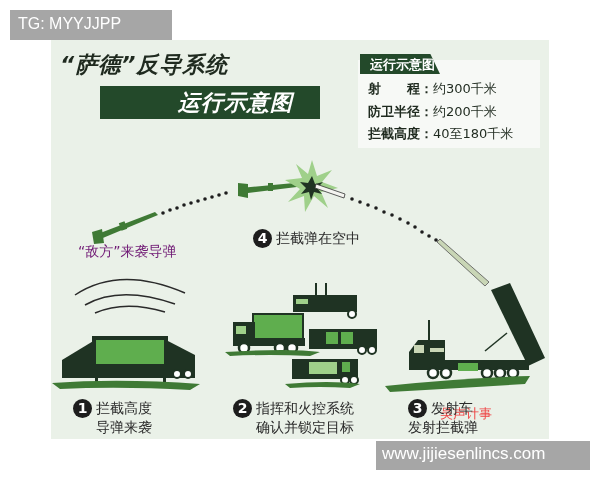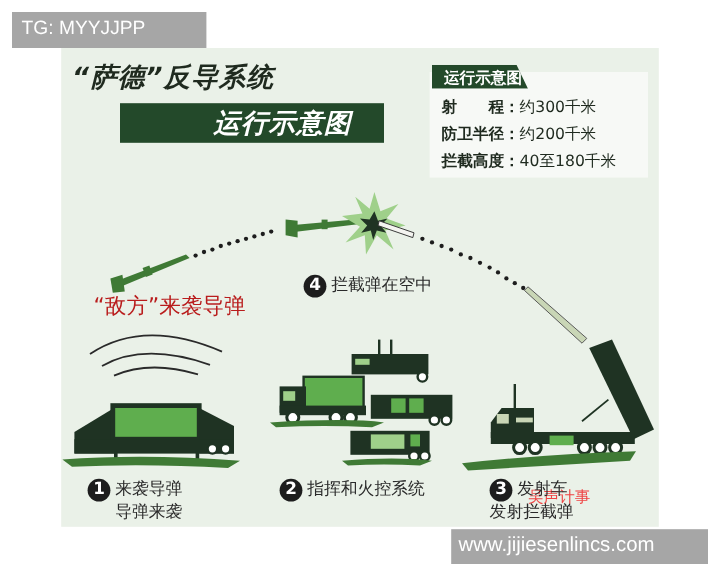--- a/index.html
+++ b/index.html
@@ -11,21 +11,21 @@
   .subbar span { position:absolute; left:78px; top:2px; font-size:22px; font-weight:bold; font-style:italic; color:#ffffff; letter-spacing:1px; }
   .params { position:absolute; left:358px; top:60px; width:182px; height:88px; background:#f7f9f6; }
   .params-head { position:absolute; left:360px; top:54px; width:80px; height:20px; background:#23492a;
                  clip-path:polygon(0 0, 88% 0, 100% 100%, 0 100%); }
   .params-head span { position:absolute; left:10px; top:2px; font-size:13px; font-weight:bold; color:#fff; }
   .param-row { position:absolute; left:368px; font-size:13px; color:#1f2a1f; white-space:nowrap; }
   .param-row b { font-weight:bold; }
   .step-label { position:absolute; font-size:14px; color:#2a2a2a; line-height:19px; white-space:nowrap; }
   .step-num { display:inline-block; width:19px; height:19px; border-radius:50%; background:#1d1d1d; color:#fff;
               font-weight:bold; font-size:14px; text-align:center; line-height:19px; margin-right:4px; vertical-align:top; }
-  .enemy-label { position:absolute; left:78px; top:243px; font-size:18px; color:#b91c1c; }
+  .enemy-label { position:absolute; left:78px; top:243px; font-size:14px; color:#701a75; }
   .wm-top { position:absolute; left:10px; top:10px; width:162px; height:30px; background:#a6a6a6; }
   .wm-top span { position:absolute; left:8px; top:5px; font-size:16px; color:#fff; font-family:"Liberation Sans",sans-serif; }
   .wm-bottom { position:absolute; left:376px; top:441px; width:214px; height:29px; background:#a6a6a6; }
   .wm-bottom span { position:absolute; left:6px; top:3px; font-size:17px; color:#fff; font-family:Liberation Sans, sans-serif; }
   .faint-wm { position:absolute; left:440px; top:405px; font-size:13px; color:#ef4444; }
   svg.art { position:absolute; left:0; top:0; }
 </style>
 </head>
 <body>
 
@@ -177,26 +177,27 @@
   <b>拦截高度：</b><span>40至180千米</span>
 </div>
 
 <div class="enemy-label">“敌方”来袭导弹</div>
 
 <div class="step-label" style="left:253px; top:229px;">
   <span class="step-num">4</span><span>拦截弹在空中</span><br>
 </div>
 
 <div class="step-label" style="left:73px; top:399px;">
-  <span class="step-num">1</span><span>来袭导弹</span><br>
+  <span class="step-num">1</span><span>拦截高度</span><br>
   <span style="margin-left:23px;">导弹来袭</span>
 </div>
 
 <div class="step-label" style="left:233px; top:399px;">
   <span class="step-num">2</span><span>指挥和火控系统</span><br>
+  <span style="margin-left:23px;">确认并锁定目标</span>
 </div>
 
 <div class="faint-wm">吴声计事</div>
 
 <div class="step-label" style="left:408px; top:399px;">
   <span class="step-num">3</span><span>发射车</span><br>
   <span style="">发射拦截弹</span>
 </div>
 
 <div class="wm-bottom">

